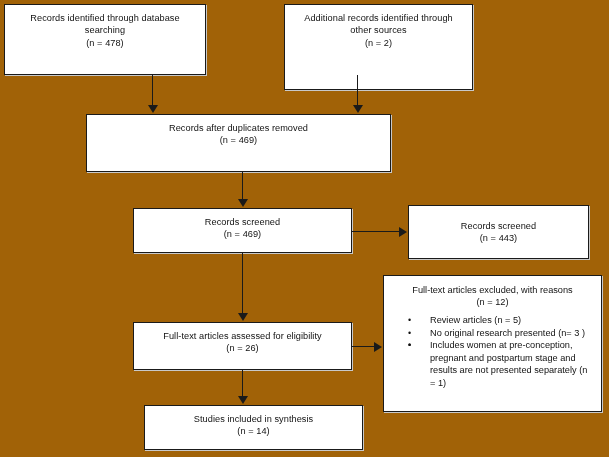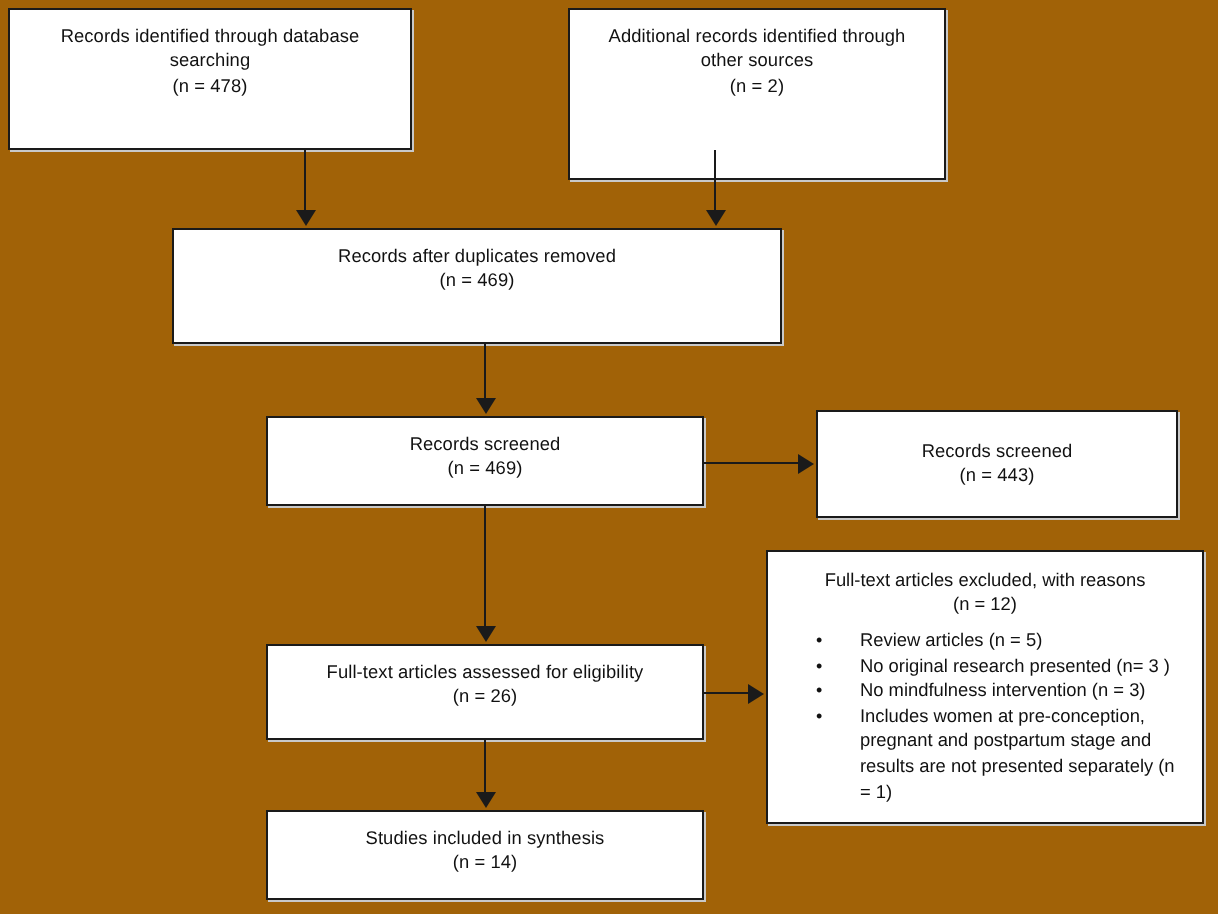--- a/index.html
+++ b/index.html
@@ -186,32 +186,31 @@
       <li>
         <span class="bullet">•</span>
         <span>Review articles (n = 5)</span>
       </li>
       <li>
         <span class="bullet">•</span>
         <span>No original research presented (n= 3 )</span>
       </li>
       <li>
         <span class="bullet">•</span>
-        <span>No mindfulness intervention (n = 3)</span>
       </li>
       <li>
         <span class="bullet">•</span>
         <span>Includes women at pre-conception, pregnant and postpartum stage and results are not presented separately (n = 1)</span>
       </li>
     </ul>
   </div>
 
   <div class="vline" style="left:242px; top:370px; height:27px;"></div>
   <div class="arrow-down" style="left:237.8px; top:396px;"></div>
 
-  <div class="box" style="left:133px; top:405px; width:219px; height:45px;">
+  <div class="box" style="left:144px; top:405px; width:219px; height:45px;">
     <div class="box-text top">
       <span>Studies included in synthesis</span><br>
       <span>(n = 14)</span>
     </div>
   </div>
 
 </div>
 
 </body></html>

